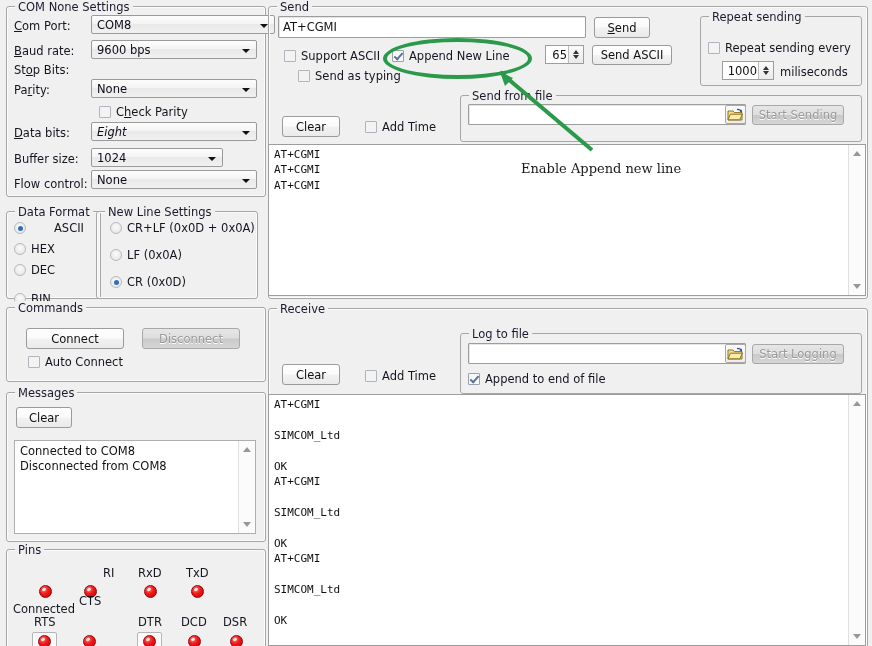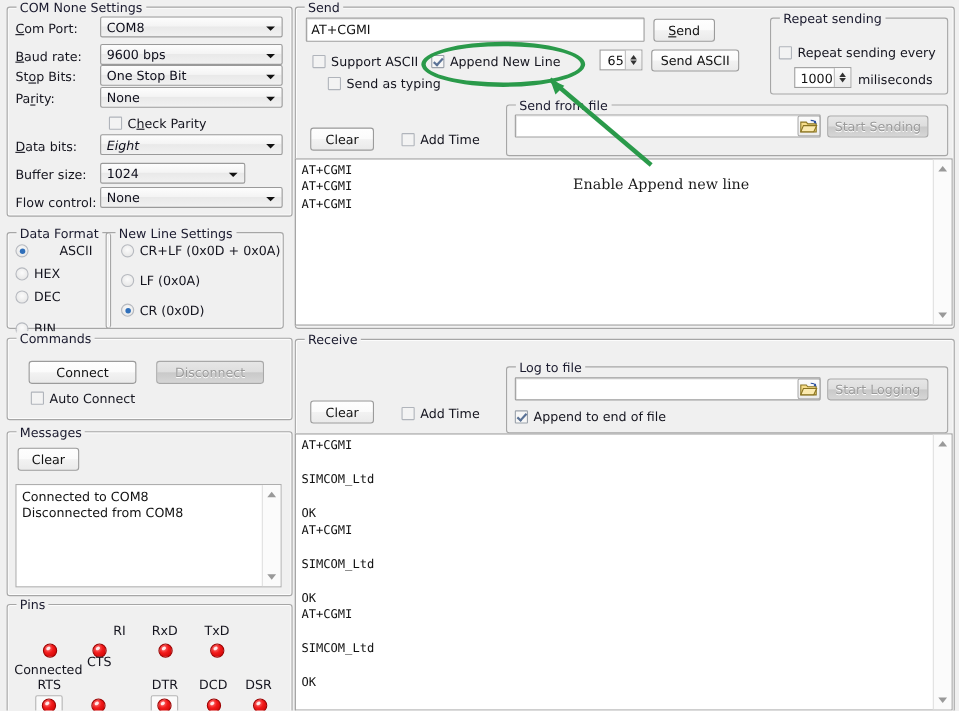--- a/index.html
+++ b/index.html
@@ -100,36 +100,32 @@
 </style>
 </head>
 <body>
 
 <div class="root">
 
   <div class="gb dbl" style="left:6px;top:6px;width:258px;height:189px;">
     <span class="gbt">COM None Settings</span>
   </div>
   <div class="lbl" style="left:14px;top:19px;"><u>C</u>om Port:</div>
-  <div class="combo" style="left:91px;top:15px;width:166px;">
+  <div class="combo" style="left:91px;top:15px;width:184px;">
     <span class="cv">COM8</span>
     <span class="ca"></span>
   </div>
 
   <div class="lbl" style="left:14px;top:44px;"><u>B</u>aud rate:</div>
   <div class="combo" style="left:91px;top:40px;width:166px;">
     <span class="cv">9600 bps</span>
     <span class="ca"></span>
   </div>
 
   <div class="lbl" style="left:14px;top:63px;">St<u>o</u>p Bits:</div>
-  <div class="combo" style="left:91px;top:59px;width:166px;">
-    <span class="cv">One Stop Bit</span>
-    <span class="ca"></span>
-  </div>
 
   <div class="lbl" style="left:14px;top:83px;">Pa<u>r</u>ity:</div>
   <div class="combo" style="left:91px;top:79px;width:166px;">
     <span class="cv">None</span>
     <span class="ca"></span>
   </div>
 
   <div class="cbw" style="left:99px;top:105px;">
     <span class="cbx"></span>
     <span>C<u>h</u>eck Parity</span>

